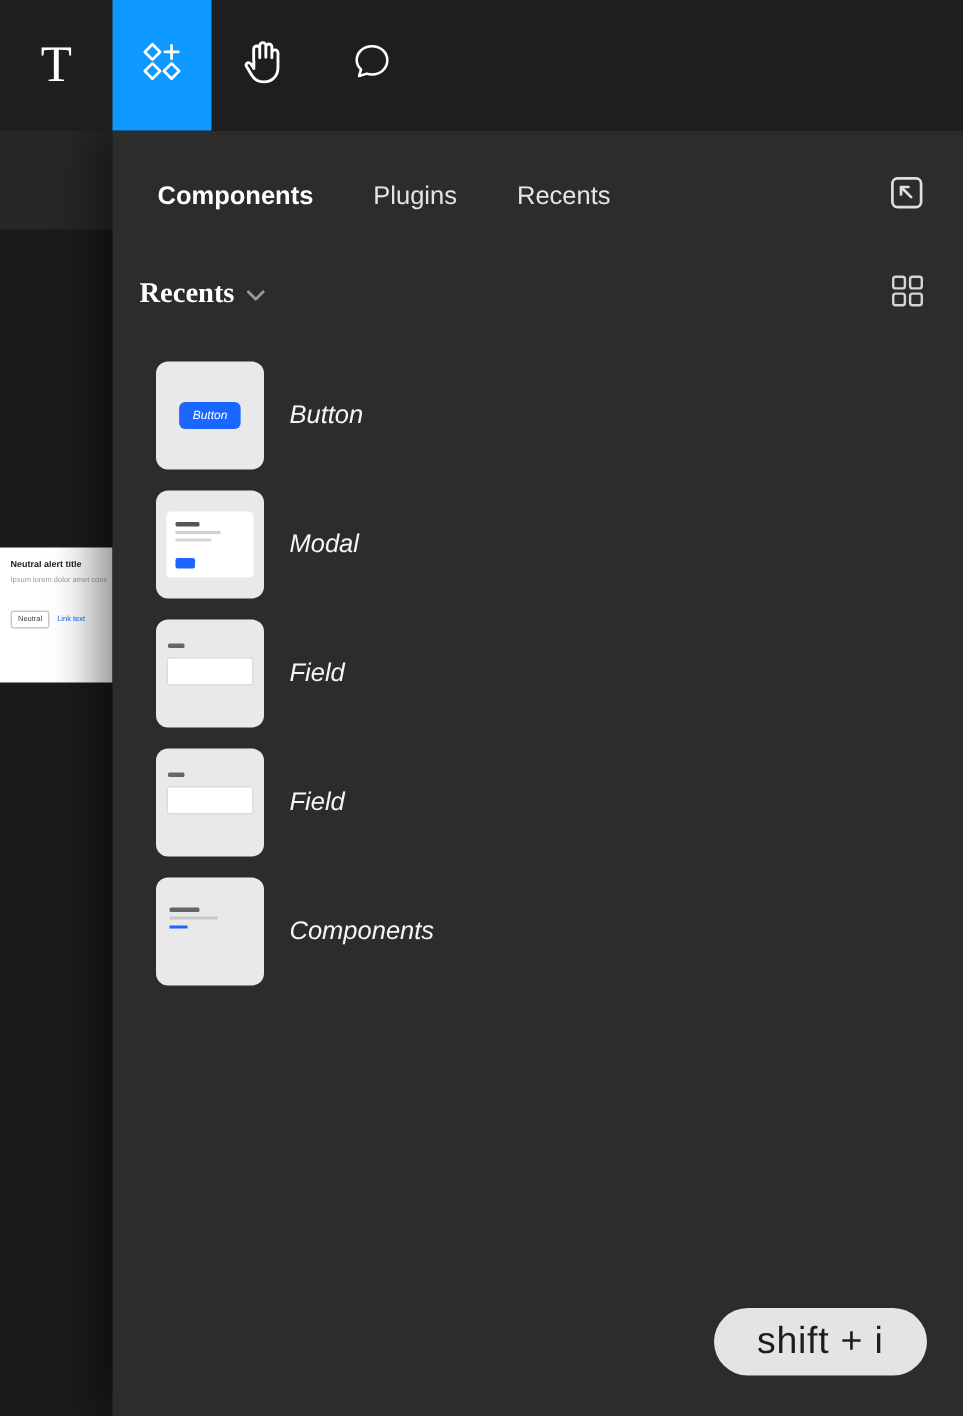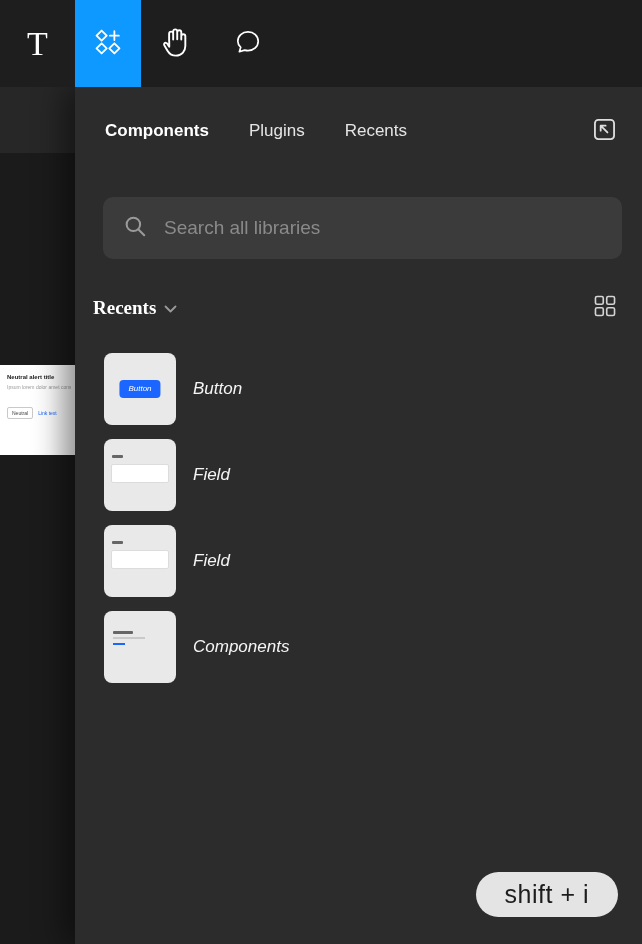--- a/index.html
+++ b/index.html
@@ -131,29 +131,20 @@
     <div class="corner-btn">
       <span>
         <svg width="27" height="27" viewBox="0 0 24 24" fill="none">
           <rect x="3.5" y="3.5" width="17" height="17" rx="3" stroke="#dfdfdf" stroke-width="1.6"></rect>
           <path d="M14.6 14.6 L8.6 8.6 M8.6 13 V8.6 H13" stroke="#dfdfdf" stroke-width="1.6" stroke-linecap="round" stroke-linejoin="round"></path>
         </svg>
       </span>
     </div>
   </div>
 
-  <div class="search-box">
-    <span>
-      <svg width="26" height="26" viewBox="0 0 24 24" fill="none">
-        <circle cx="10.5" cy="10.5" r="6.2" stroke="#9a9a9a" stroke-width="1.9"></circle>
-        <path d="M15.2 15.2 L20.5 20.5" stroke="#9a9a9a" stroke-width="1.9" stroke-linecap="round"></path>
-      </svg>
-    </span>
-    <input class="search-input" type="text" placeholder="Search all libraries" style="">
-  </div>
 
   <div class="recents-row">
     <span class="recents-title">Recents</span>
     <span class="chev">
       <svg width="13" height="9" viewBox="0 0 13 9" fill="none">
         <path d="M1.5 1.5 L6.5 6.5 L11.5 1.5" stroke="#9a9a9a" stroke-width="1.8" stroke-linecap="round" stroke-linejoin="round"></path>
       </svg>
     </span>
     <span class="grid-btn">
       <span>
@@ -169,20 +160,31 @@
 
   <div class="list">
 
     <div class="item">
       <div class="thumb">
         <div class="mini-btn">Button</div>
       </div>
       <span class="item-label">Button</span>
     </div>
 
+    <div class="item">
+      <div class="thumb">
+        <div class="mm-card">
+          <div class="mm-l1"></div>
+          <div class="mm-l2"></div>
+          <div class="mm-l3"></div>
+          <div class="mm-btn"></div>
+        </div>
+      </div>
+      <span class="item-label">Modal</span>
+    </div>
 
     <div class="item">
       <div class="thumb">
         <div class="mf-label"></div>
         <div class="mf-input"></div>
       </div>
       <span class="item-label">Field</span>
     </div>
 
     <div class="item">

